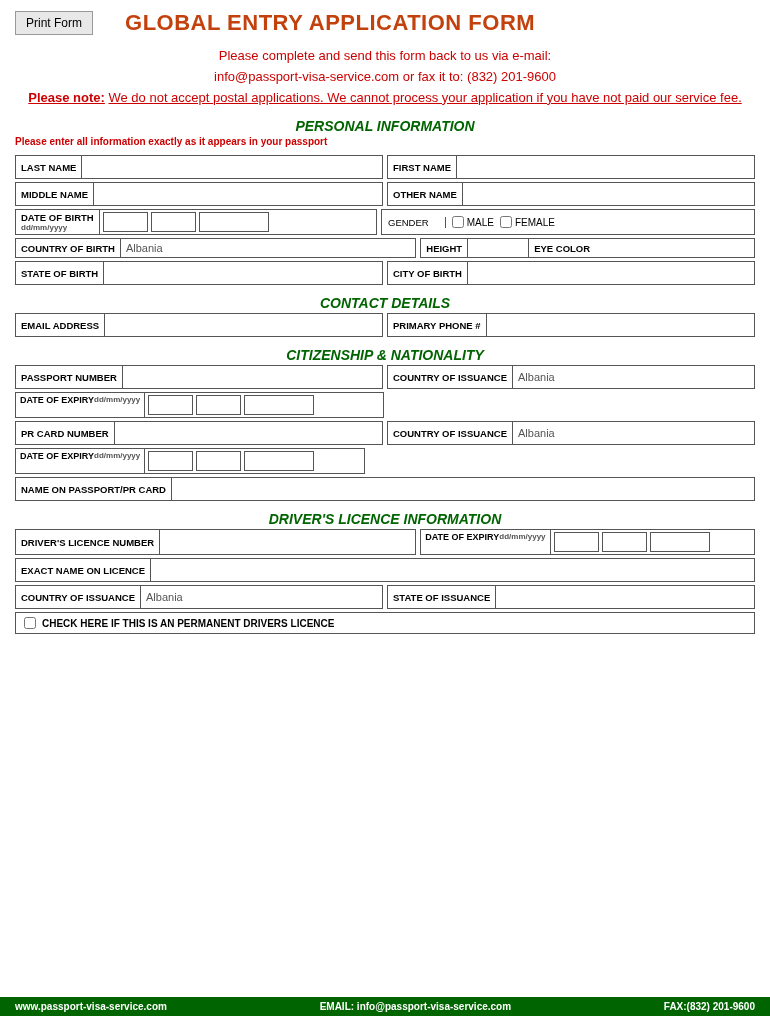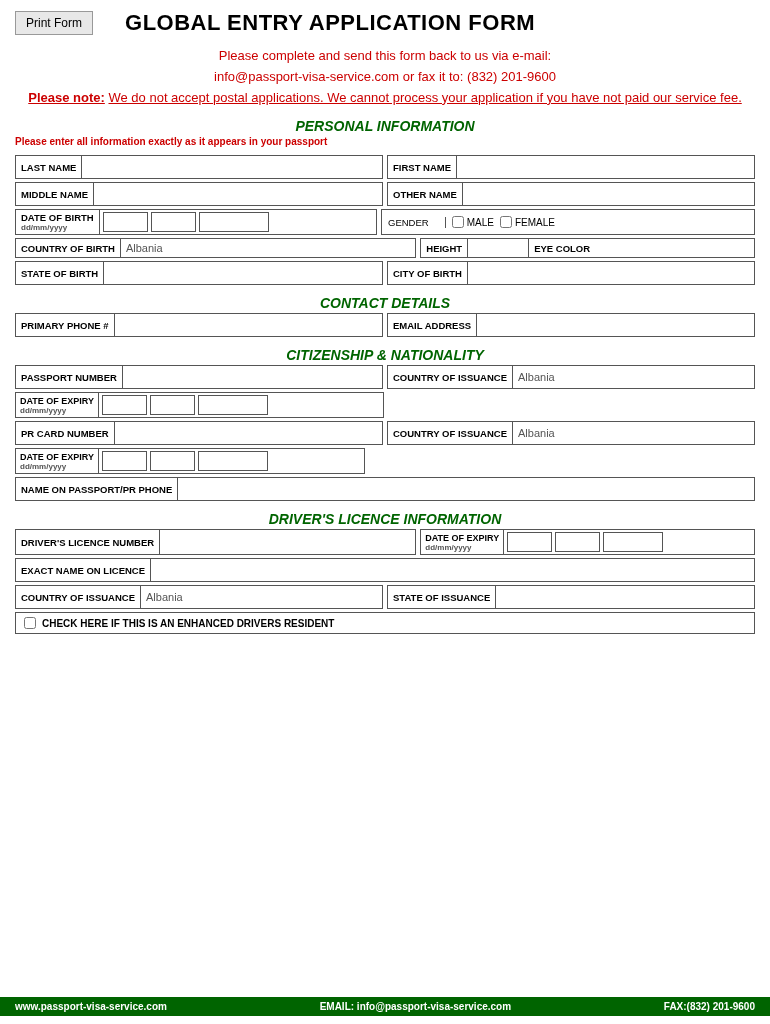--- a/index.html
+++ b/index.html
@@ -27,21 +27,21 @@
       border: 1px solid #999;
       background: #e8e8e8;
       padding: 4px 10px;
       font-size: 12px;
       cursor: pointer;
       font-family: Arial, sans-serif;
     }
     .main-title {
       font-size: 22px;
       font-weight: bold;
-      color: #000000;
+      color: #c2410c;
       letter-spacing: 0.5px;
     }
     .intro-text {
       text-align: center;
       color: #cc0000;
       font-size: 13px;
       line-height: 1.6;
       margin-bottom: 6px;
     }
     .intro-text .please-note {
@@ -236,21 +236,21 @@
       display: flex;
       align-items: stretch;
       border: 1px solid #555;
     }
     .expiry-label {
       padding: 2px 4px;
       font-size: 9px;
       font-weight: bold;
       border-right: 1px solid #555;
       display: flex;
-      flex-direction: column;
+      flex-direction: row;
       justify-content: center;
       white-space: nowrap;
     }
     .expiry-inputs {
       display: flex;
       align-items: center;
       padding: 2px 3px;
       gap: 3px;
     }
     .exp-box {
@@ -356,25 +356,25 @@
         <input class="field-input" type="text" style="">
       </div>
     </div>
   </div>
 
   <div class="section-title">CONTACT DETAILS</div>
 
   <div class="form-section">
     <div class="form-row">
       <div class="field-group">
+        <div class="field-label">EMAIL ADDRESS</div>
+        <input class="field-input" type="text" style="">
+      </div>
+      <div class="field-group">
         <div class="field-label">PRIMARY PHONE #</div>
-        <input class="field-input" type="text" style="">
-      </div>
-      <div class="field-group">
-        <div class="field-label">EMAIL ADDRESS</div>
         <input class="field-input" type="text" style="">
       </div>
     </div>
   </div>
 
   <div class="section-title">CITIZENSHIP &amp; NATIONALITY</div>
 
   <div class="form-section">
 
 
@@ -425,21 +425,21 @@
           <input class="exp-box" type="text" style="">
           <input class="exp-box" type="text" style="">
           <input class="exp-box" type="text" style="width: 70px;">
         </div>
       </div>
       <div style="flex:1"></div>
     </div>
 
     <div class="form-row">
       <div class="field-group">
-        <div class="field-label">NAME ON PASSPORT/PR PHONE</div>
+        <div class="field-label">NAME ON PASSPORT/PR CARD</div>
         <input class="field-input" type="text" style="">
       </div>
     </div>
   </div>
 
   <div class="section-title">DRIVER'S LICENCE INFORMATION</div>
 
   <div class="form-section">
 
     <div class="form-row">
@@ -473,21 +473,21 @@
         <div class="field-input-text">Albania</div>
       </div>
       <div class="field-group">
         <div class="field-label">STATE OF ISSUANCE</div>
         <input class="field-input" type="text" style="">
       </div>
     </div>
 
     <div class="checkbox-row">
       <input type="checkbox" style="">
-      <span class="checkbox-row-label">CHECK HERE IF THIS IS AN ENHANCED DRIVERS RESIDENT</span>
+      <span class="checkbox-row-label">CHECK HERE IF THIS IS AN PERMANENT DRIVERS LICENCE</span>
     </div>
   </div>
 
   <div class="footer">
     <span>www.passport-visa-service.com</span>
     <span>EMAIL: info@passport-visa-service.com</span>
     <span>FAX:(832) 201-9600</span>
   </div>
 </div>
 

